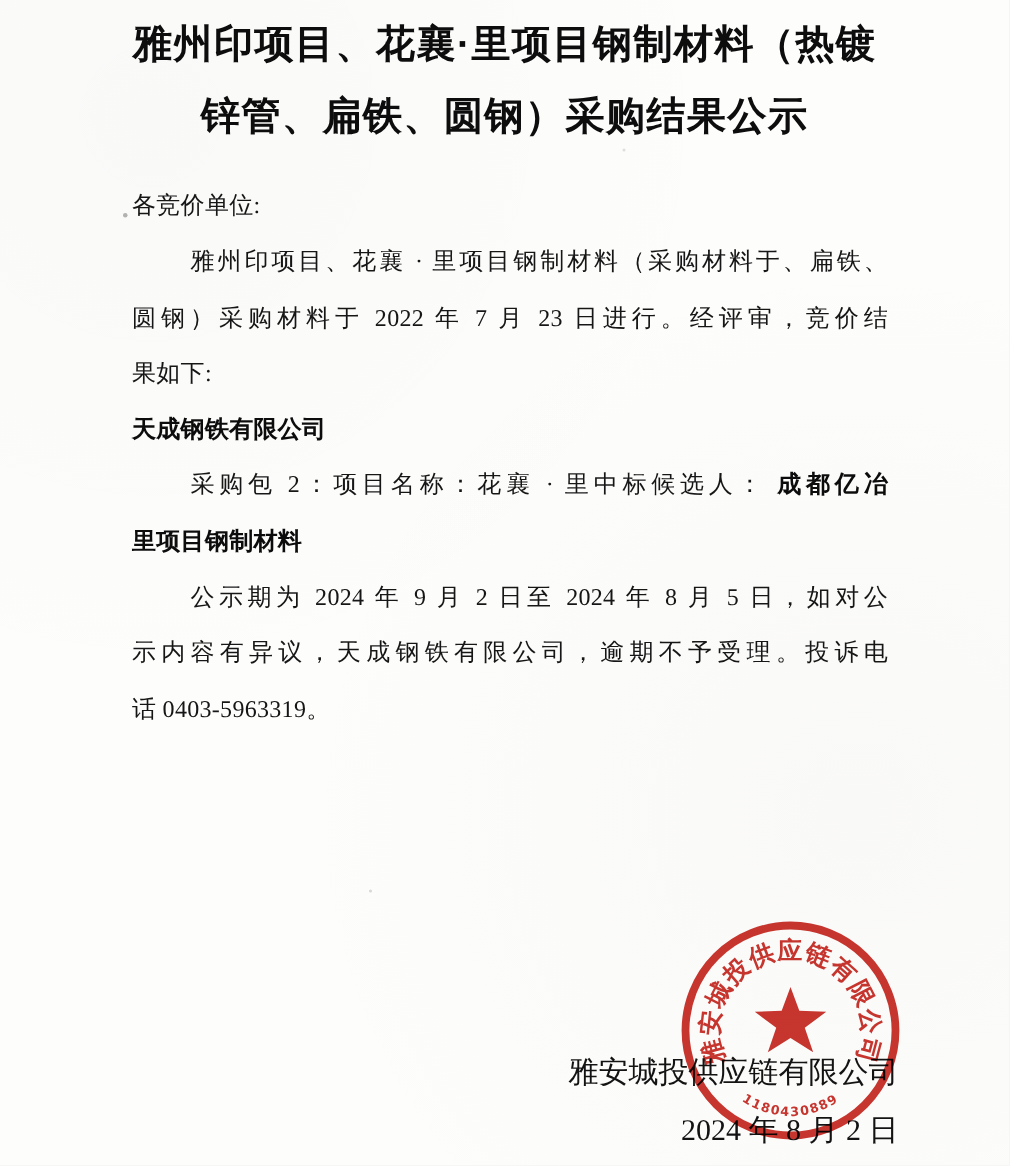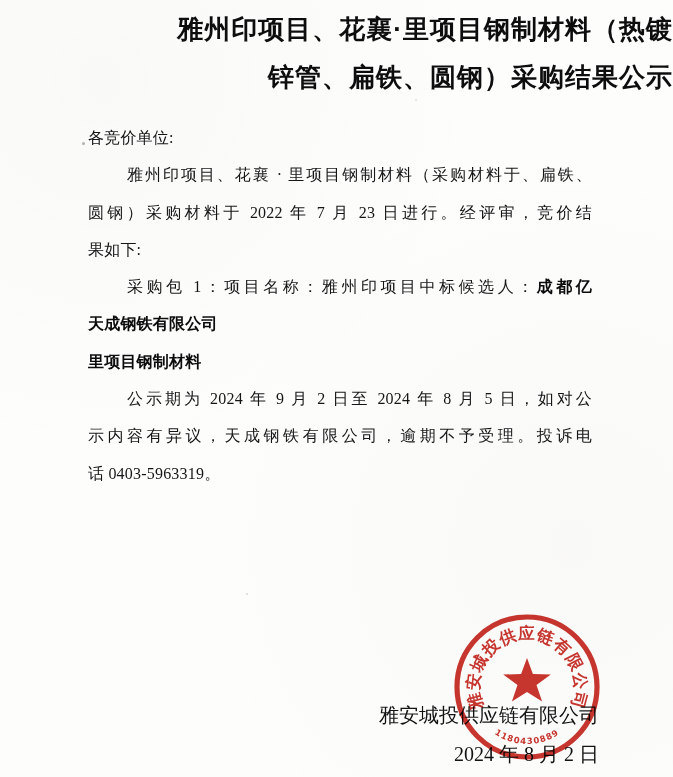--- a/index.html
+++ b/index.html
@@ -11,21 +11,21 @@
     background:
       radial-gradient(circle at 15% 10%, rgba(0,0,0,0.015), transparent 45%),
       radial-gradient(circle at 85% 70%, rgba(60,50,40,0.02), transparent 50%),
       #fdfdfc;
     overflow:hidden;
     font-family:"Liberation Serif", serif;
     color:#161616;
   }
   .title-block{
     position:absolute;top:5px;left:0;right:0;
-    text-align:right;
+    text-align:center;
     font-family:"Liberation Sans", sans-serif;
     font-weight:800;
     font-size:26px;
     line-height:48px;
     color:#0d0d0d;
     letter-spacing:1px;
   }
   .body-block{
     position:absolute;
     left:88px;width:504px;top:119px;
@@ -86,22 +86,22 @@
   <div class="title-block">
     <div>雅州印项目、花襄·里项目钢制材料（热镀</div>
     <div>锌管、扁铁、圆钢）采购结果公示</div>
   </div>
 
   <div class="body-block">
     <div class="body-line"><span>各竞价单位:</span></div>
     <div class="body-line indent fill"><span>雅州印项目、花襄 · 里项目钢制材料（采购材料于、扁铁、</span></div>
     <div class="body-line fill"><span>圆钢）采购材料于 2022 年 7 月 23 日进行。经评审，竞价结</span></div>
     <div class="body-line"><span>果如下:</span></div>
-    <div class="body-line indent fill"><span>采购包 1：项目名称：雅州印项目中标候选人：</span><span class="seg-bold">成都亿</span></div>
     <div class="body-line"><span class="seg-bold">天成钢铁有限公司</span></div>
+    <div class="body-line indent fill"><span>采购包 2：项目名称：花襄 · 里中标候选人： </span><span class="seg-bold">成都亿冶</span></div>
     <div class="body-line"><span class="seg-bold">里项目钢制材料</span></div>
     <div class="body-line indent fill"><span>公示期为 2024 年 9 月 2 日至 2024 年 8 月 5 日，如对公</span></div>
     <div class="body-line fill"><span>示内容有异议，天成钢铁有限公司，逾期不予受理。投诉电</span></div>
     <div class="body-line"><span>话 0403-5963319。</span></div>
   </div>
 
   <div class="signature-block">
     <div>雅安城投供应链有限公司</div>
     <div>2024 年 8 月 2 日</div>
   </div>

